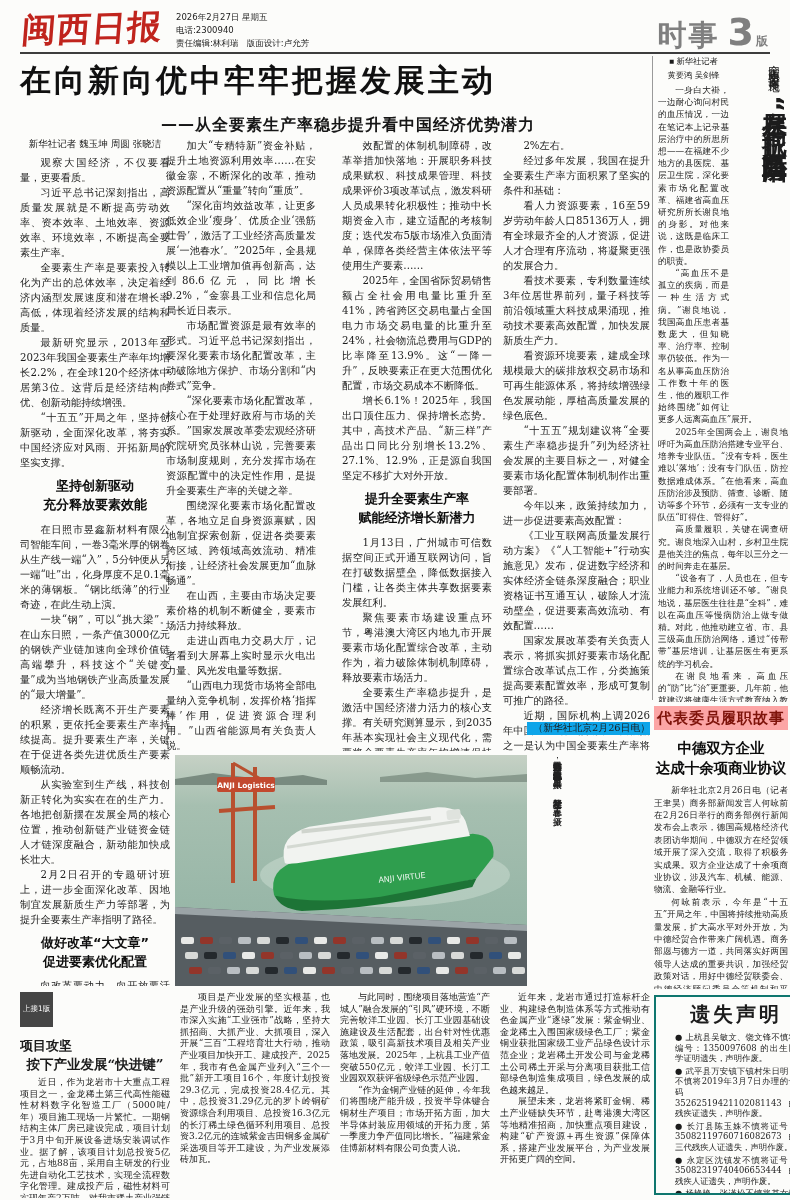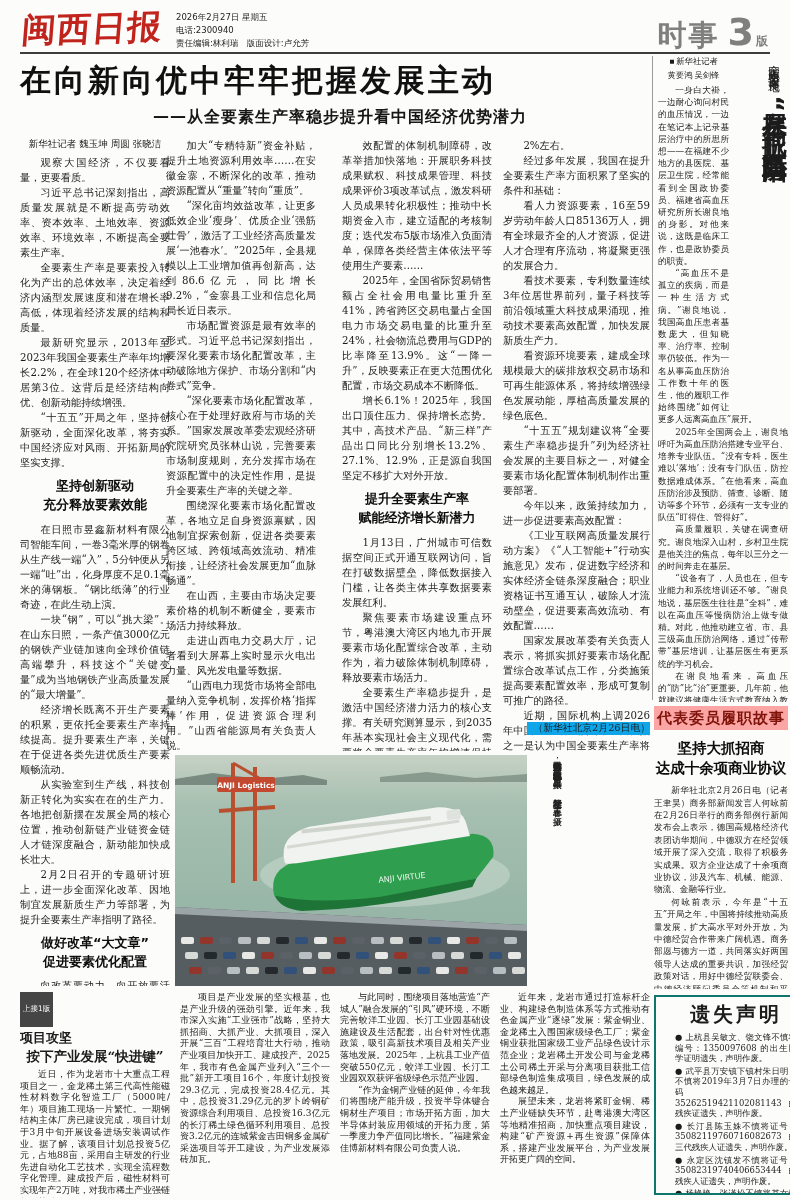--- a/index.html
+++ b/index.html
@@ -13,21 +13,21 @@
         font-family:"DejaVu Sans",sans-serif;}
   .mast-spacer{flex:1;}
   .sec-block{display:flex;align-items:baseline;color:#7f7f7f;font-family:"DejaVu Sans",sans-serif;margin-top:2px;}
   .sec-name{font-size:29px;font-weight:bold;letter-spacing:2px;}
   .sec-num{font-size:38px;font-weight:bold;margin:0 2px 0 8px;}
   .sec-unit{font-size:12px;font-weight:bold;}
   .mast-rule{position:absolute;top:52px;left:20px;right:20px;border-top:2px solid #3d3d3d;}
   
   .main-head{position:absolute;top:60px;left:20px;width:632px;margin:0;text-align:left;
         font-family:"DejaVu Sans",sans-serif;font-weight:bold;font-size:31px;letter-spacing:3px;color:#101010;}
-  .sub-head{position:absolute;top:103px;left:20px;width:632px;margin:4px;text-align:center;
+  .sub-head{position:absolute;top:103px;left:20px;width:632px;margin:12px;text-align:center;
         font-weight:bold;font-size:16px;letter-spacing:1px;color:#161616;}
   
   .col{position:absolute;overflow:hidden;}
   .col .para{margin:0;text-indent:2em;text-align:justify;font-size:10.2px;line-height:15px;}
   .byline-main{margin:0 0 4px 0;text-align:center;font-size:9.5px;font-family:"DejaVu Sans",sans-serif;}
   .crosshead{margin:7px 0;text-align:center;font-family:"DejaVu Sans",sans-serif;
         font-weight:bold;font-size:13px;line-height:1.45;color:#0e0e0e;}
   .dateline{position:absolute;right:0;bottom:16px;background:#0ea5e9;padding-left:6px;
         font-size:9.8px;}
   
@@ -35,40 +35,40 @@
   .caption-v{position:absolute;left:531px;top:755px;width:32px;height:231px;
         writing-mode:vertical-rl;font-size:8.8px;line-height:10.5px;text-align:justify;color:#222;overflow:hidden;}
   .caption-credit{margin-top:8px;font-weight:bold;}
   
   .v-rule{position:absolute;left:652px;top:56px;height:644px;border-left:1px solid #9a9a9a;}
   .hbp{position:absolute;left:658px;top:56px;width:130px;height:646px;overflow:hidden;}
   .hbp .vhead{float:right;width:54px;height:348px;margin:0 0 6px 5px;
         writing-mode:vertical-rl;text-align:left;}
   .hbp-kicker{font-size:11.5px;letter-spacing:2px;font-family:"DejaVu Sans",sans-serif;margin-left:4px;}
   .hbp-head{font-family:"DejaVu Sans",sans-serif;font-weight:bold;font-size:25px;line-height:1.1;letter-spacing:1px;}
-  .hbp-byline{margin:0 0 3px 0;text-align:center;font-size:8.3px;font-family:Liberation Serif, serif;}
+  .hbp-byline{margin:0 0 3px 0;text-align:center;font-size:8.3px;font-family:Liberation Sans, sans-serif;}
   .hbp .para{margin:0;text-indent:2em;text-align:justify;font-size:8.6px;line-height:12.2px;}
   .banner{position:absolute;left:654px;top:706px;width:134px;height:24px;background:#fca5a5;
         color:#7e130a;font-family:"DejaVu Sans",sans-serif;font-weight:bold;font-size:15px;
         text-align:center;line-height:24px;letter-spacing:1px;}
   .trade{position:absolute;left:654px;top:737px;width:134px;height:252px;overflow:hidden;}
   .trade-head{margin:2px 0 6px 0;text-align:center;font-family:"DejaVu Sans",sans-serif;
         font-weight:bold;font-size:14.5px;line-height:1.35;color:#0d0d0d;}
   .trade .para{margin:0;text-indent:2em;text-align:justify;font-size:8.6px;line-height:12.4px;}
   .lost{position:absolute;left:654px;top:995px;width:122px;height:188px;border:2px solid #0f766e;
         padding:4px 19px;overflow:hidden;background:#fcfcfa;}
   .lost-title{margin:0 0 4px 0;text-align:center;font-family:"DejaVu Sans",sans-serif;
         font-weight:bold;font-size:20px;letter-spacing:3px;}
   .lost .para{margin:0 0 2px 0;text-indent:0;text-align:justify;font-size:8.4px;line-height:10.6px;}
   
   .bottom{position:absolute;left:20px;top:992px;width:630px;height:206px;display:flex;gap:10px;}
   .bcol{flex:1;overflow:hidden;}
   .bcol .para{margin:0;text-indent:2em;text-align:justify;font-size:9px;line-height:11.6px;}
   .tag{display:inline-block;background:#454545;color:#fff;font-size:7.5px;line-height:1.4;
-        padding:12px 3px;font-family:"DejaVu Sans",sans-serif;margin-bottom:2px;}
+        padding:12px 3px;font-family:"DejaVu Sans",sans-serif;margin-bottom:10px;}
   .b-kicker{margin:0;text-align:left;font-weight:bold;font-size:13px;font-family:"DejaVu Sans",sans-serif;}
   .b-head{margin:1px 0 4px 0;text-align:center;font-weight:bold;font-size:13.5px;line-height:1.3;}
 </style>
 </head>
 <body>
 
 <div class="page">
 
   <header class="mast">
     <div class="logo">闽西日报</div>
@@ -260,35 +260,35 @@
   <div class="v-rule"></div>
 
   <article class="hbp">
     <div class="vhead">
       <span class="hbp-kicker">全国政协委员谢良地：</span>
       <span class="hbp-head">在基层“把脉”高血压防治</span>
     </div>
     <p class="hbp-byline">■ 新华社记者</p>
     <p class="hbp-byline">黄要鸿 吴剑锋</p>
     <div>
-        <p class="para">一身白大褂，一边耐心询问村民的血压情况，一边在笔记本上记录基层治疗中的所思所想——在福建不少地方的县医院、基层卫生院，经常能看到全国政协委员、福建省高血压研究所所长谢良地的身影。对他来说，这既是临床工作，也是政协委员的职责。</p>
+        <p class="para">一身白大褂，一边耐心询问村民的血压情况，一边在笔记本上记录基层治疗中的所思所想——在福建不少地方的县医院、基层卫生院，深化要素市场化配置改革、福建省高血压研究所所长谢良地的身影。对他来说，这既是临床工作，也是政协委员的职责。</p>
         <p class="para">“高血压不是孤立的疾病，而是一种生活方式病。”谢良地说，我国高血压患者基数庞大，但知晓率、治疗率、控制率仍较低。作为一名从事高血压防治工作数十年的医生，他的履职工作始终围绕“如何让更多人远离高血压”展开。</p>
         <p class="para">2025年全国两会上，谢良地呼吁为高血压防治搭建专业平台、培养专业队伍。“没有专科，医生难以‘落地’；没有专门队伍，防控数据难成体系。”在他看来，高血压防治涉及预防、筛查、诊断、随访等多个环节，必须有一支专业的队伍“盯得住、管得好”。</p>
         <p class="para">高质量履职，关键在调查研究。谢良地深入山村，乡村卫生院是他关注的焦点，每年以三分之一的时间奔走在基层。</p>
         <p class="para">“设备有了，人员也在，但专业能力和系统培训还不够。”谢良地说，基层医生往往是“全科”，难以在高血压等慢病防治上做专做精。对此，他推动建立省、市、县三级高血压防治网络，通过“传帮带”基层培训，让基层医生有更系统的学习机会。</p>
         <p class="para">在谢良地看来，高血压的“防”比“治”更重要。几年前，他就建议将健康生活方式教育纳入教材，推动在医疗机构、机场、车站等场所设置自助血压测量设备。“早发现、早干预，才能真正减轻家庭负担。”谢良地说。</p>
       </div>
 
   </article>
 
   <div class="banner">代表委员履职故事</div>
 
   <article class="trade">
     <h3 class="trade-head">
-      <span>坚持大抓招商</span><br>
+      <span>中德双方企业</span><br>
       <span>达成十余项商业协议</span>
     </h3>
     <div>
         <p class="para">新华社北京2月26日电（记者 王聿昊）商务部新闻发言人何咏前在2月26日举行的商务部例行新闻发布会上表示，德国高规格经济代表团访华期间，中德双方在经贸领域开展了深入交流，取得了积极务实成果。双方企业达成了十余项商业协议，涉及汽车、机械、能源、物流、金融等行业。</p>
         <p class="para">何咏前表示，今年是“十五五”开局之年，中国将持续推动高质量发展，扩大高水平对外开放，为中德经贸合作带来广阔机遇。商务部愿与德方一道，共同落实好两国领导人达成的重要共识，加强经贸政策对话，用好中德经贸联委会、中德经济顾问委员会等机制和平台，拓宽合作领域，推动中德经贸合作健康稳定发展，不断取得新成果。</p>
       </div>
   </article>
 
   <section class="lost">
     <h3 class="lost-title">遗失声明</h3>

